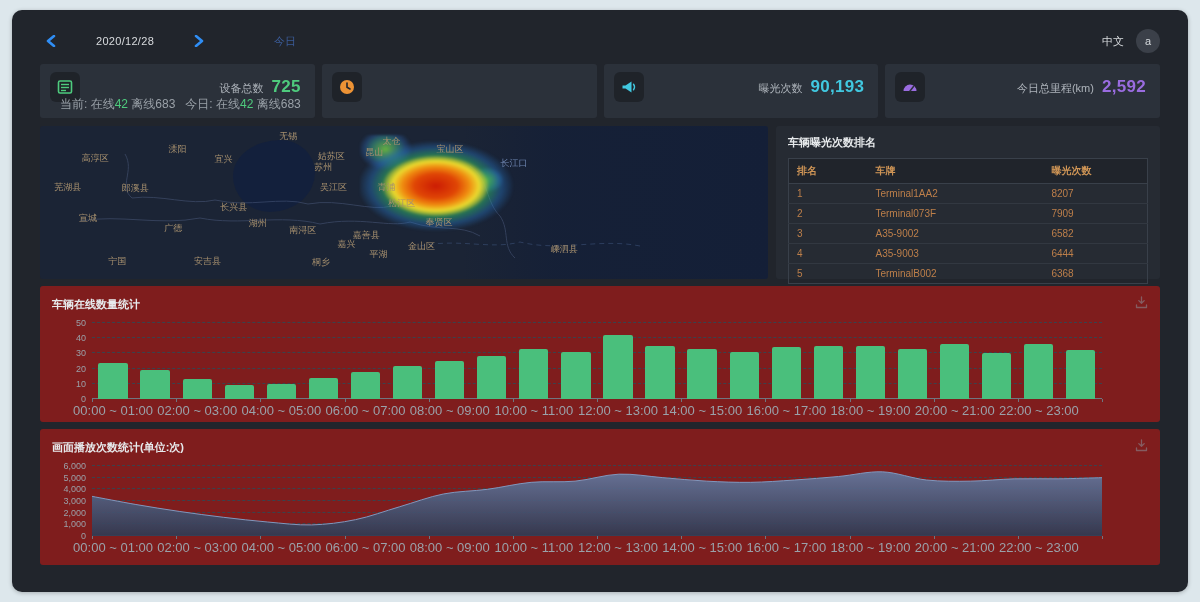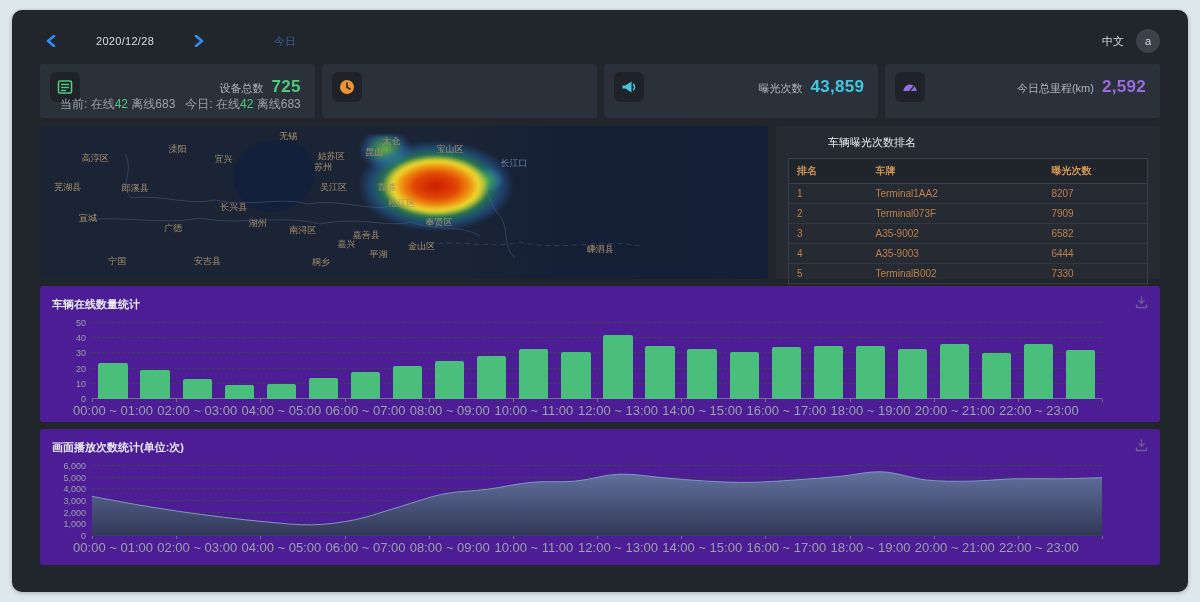--- a/index.html
+++ b/index.html
@@ -43,31 +43,31 @@
   .sea { position:absolute; right:0; top:0; width:42%; height:100%;
     background:linear-gradient(90deg, rgba(17,29,56,0) 0%, rgba(17,29,56,.55) 30%, rgba(17,29,56,.7) 100%); }
   .heat { position:absolute; left:44%; top:6%; width:158px; height:102px; filter:blur(1px);
     background:
       radial-gradient(ellipse 34% 30% at 48% 50%, #cc1c04 0%, #e04605 40%, #ef8b10 62%, rgba(242,218,46,.95) 80%, rgba(134,200,50,.0) 100%),
       radial-gradient(ellipse 52% 47% at 48% 50%, rgba(242,218,46,.85) 30%, rgba(134,200,50,.8) 52%, rgba(47,174,110,.55) 66%, rgba(40,120,200,.4) 80%, rgba(40,90,180,0) 95%),
       radial-gradient(ellipse 20% 24% at 16% 14%, rgba(120,210,70,.8) 0%, rgba(60,170,150,.5) 45%, rgba(50,120,210,.3) 65%, rgba(0,0,0,0) 85%),
       radial-gradient(ellipse 14% 16% at 80% 44%, rgba(120,210,70,.7) 0%, rgba(50,150,220,.35) 55%, rgba(0,0,0,0) 80%);
   }
   .table-panel { flex:1; background:#262b33; border-radius:3px; padding:9px 12px; }
-  .table-title { color:#e7eaec; font-size:11px; font-weight:normal;margin-left:40px; }
+  .table-title { color:#e7eaec; font-size:11px; font-weight:bold; }
   table.rank { width:100%; margin-top:8px; border-collapse:collapse; font-size:10px;
     border:1px solid #39404a; }
   table.rank th { background:#20242b; color:#cf9556; text-align:left; font-weight:bold;
     padding:5px 8px; border-bottom:1px solid #39404a; }
   table.rank td { color:#bd7f4a; padding:4px 8px; border-bottom:1px solid #323841; }
   table.rank tr:last-child td { border-bottom:none; }
   .col-rank { width:22%; } .col-plate { width:49%; }
 
   
-  .chart-panel { margin-top:7px; background:#4c1d95; border-radius:3px; height:136px; padding:9px 12px 0 12px; position:relative; }
+  .chart-panel { margin-top:7px; background:#7f1d1d; border-radius:3px; height:136px; padding:9px 12px 0 12px; position:relative; }
   .panel-head { display:flex; align-items:center; justify-content:space-between; }
   .panel-title { color:#e7eaec; font-size:11px; font-weight:bold; }
   .dl-btn { cursor:pointer; opacity:.55; }
   .plot { position:relative; margin:10px 46px 0 40px; }
   #bar-plot { height:76px; } #area-plot { height:70px; }
   .gridline { position:absolute; left:0; right:0; height:0; border-top:1px dashed #3b424c; }
   .axis-line { position:absolute; left:0; right:0; bottom:0; border-bottom:1px solid #6f7680; }
   .ytick { position:absolute; right:calc(100% + 6px); transform:translateY(-50%);
     font-size:9px; color:#9aa1a9; white-space:nowrap; }
   .xtick { position:absolute; top:calc(100% + 4px); transform:translateX(-50%);
@@ -138,21 +138,21 @@
     <div class="card">
       <div class="card-main">
         <span class="icon-tile">
           <svg width="18" height="18" viewBox="0 0 18 18">
               <path d="M2.5 7.5h3l6-4v11l-6-4h-3z" fill="#41c8e0"></path>
               <path d="M13.5 6.2c1.1 1.5 1.1 4.1 0 5.6" stroke="#41c8e0" stroke-width="1.4" fill="none" stroke-linecap="round"></path>
             </svg>
         </span>
         <span class="card-right">
           <span class="card-label">曝光次数</span>
-          <span class="card-value v-cyan">43,859</span>
+          <span class="card-value v-cyan">90,193</span>
         </span>
       </div>
     </div>
 
     <div class="card">
       <div class="card-main">
         <span class="icon-tile">
           <svg width="18" height="18" viewBox="0 0 18 18">
               <path d="M2.5 13 A6.5 6.5 0 0 1 15.5 13 Z" fill="#9a6ce0"></path>
               <path d="M9 13 L12.5 8.5" stroke="#2b313a" stroke-width="1.5" stroke-linecap="round"></path>
@@ -199,21 +199,21 @@
           <span class="map-label" style="left: 18.3%; top: 66.5%;">广德</span>
           <span class="map-label" style="left: 29.9%; top: 63.2%;">湖州</span>
           <span class="map-label" style="left: 36.1%; top: 67.7%;">南浔区</span>
           <span class="map-label" style="left: 44.8%; top: 71%;">嘉善县</span>
           <span class="map-label" style="left: 42.1%; top: 77.4%;">嘉兴</span>
           <span class="map-label" style="left: 46.5%; top: 83.9%;">平湖</span>
           <span class="map-label" style="left: 52.4%; top: 78.7%;">金山区</span>
           <span class="map-label" style="left: 10.6%; top: 88.4%;">宁国</span>
           <span class="map-label" style="left: 23%; top: 88.4%;">安吉县</span>
           <span class="map-label" style="left: 38.6%; top: 89%;">桐乡</span>
-          <span class="map-label" style="left: 72%; top: 80.6%; margin-left: 36px;">嵊泗县</span>
+          <span class="map-label" style="left: 72%; top: 80.6%;">嵊泗县</span>
         </div>
     </div>
 
     <div class="table-panel">
       <div class="table-title">车辆曝光次数排名</div>
       <table class="rank">
         <thead>
           <tr>
             <th class="col-rank">排名</th>
             <th class="col-plate">车牌</th>
@@ -237,21 +237,21 @@
               <td>6582</td>
             </tr>
             <tr>
               <td>4</td>
               <td>A35-9003</td>
               <td>6444</td>
             </tr>
             <tr>
               <td>5</td>
               <td>TerminalB002</td>
-              <td>7330</td>
+              <td>6368</td>
             </tr>
           </tbody>
       </table>
     </div>
   </div>
 
   <div class="chart-panel">
     <div class="panel-head">
       <span class="panel-title">车辆在线数量统计</span>
       <span class="dl-btn">

